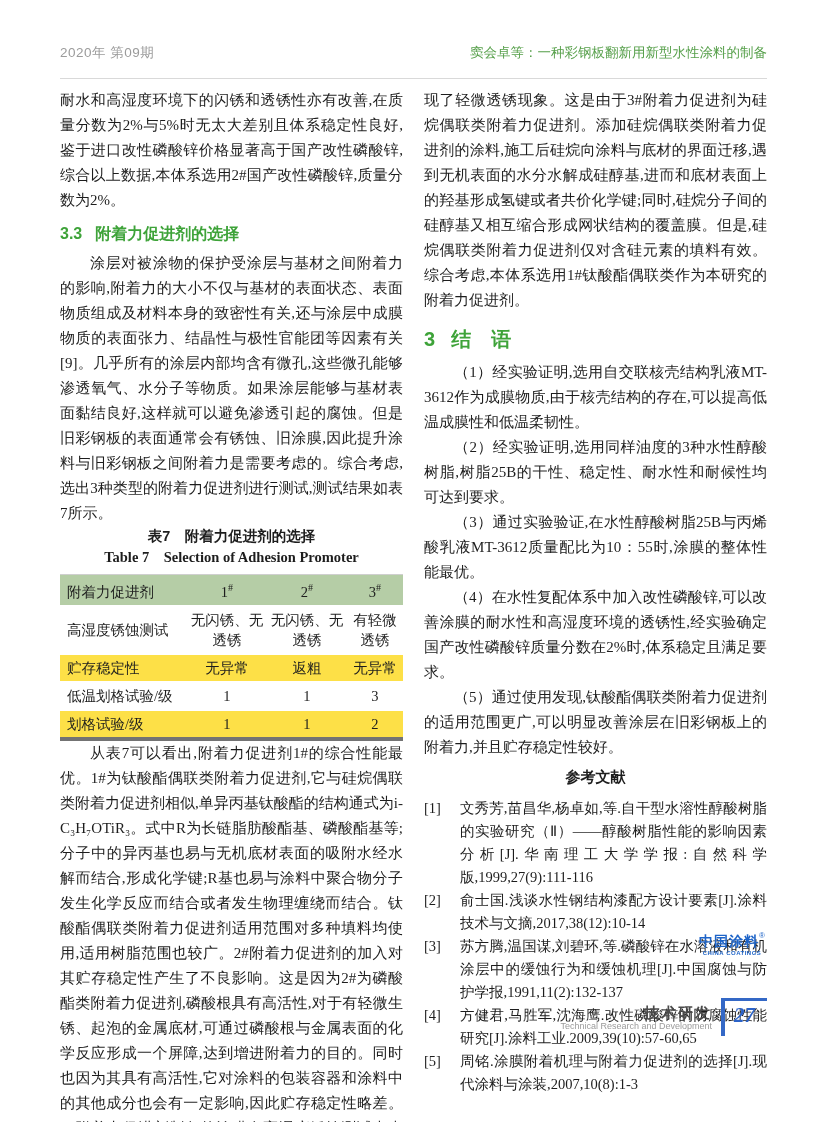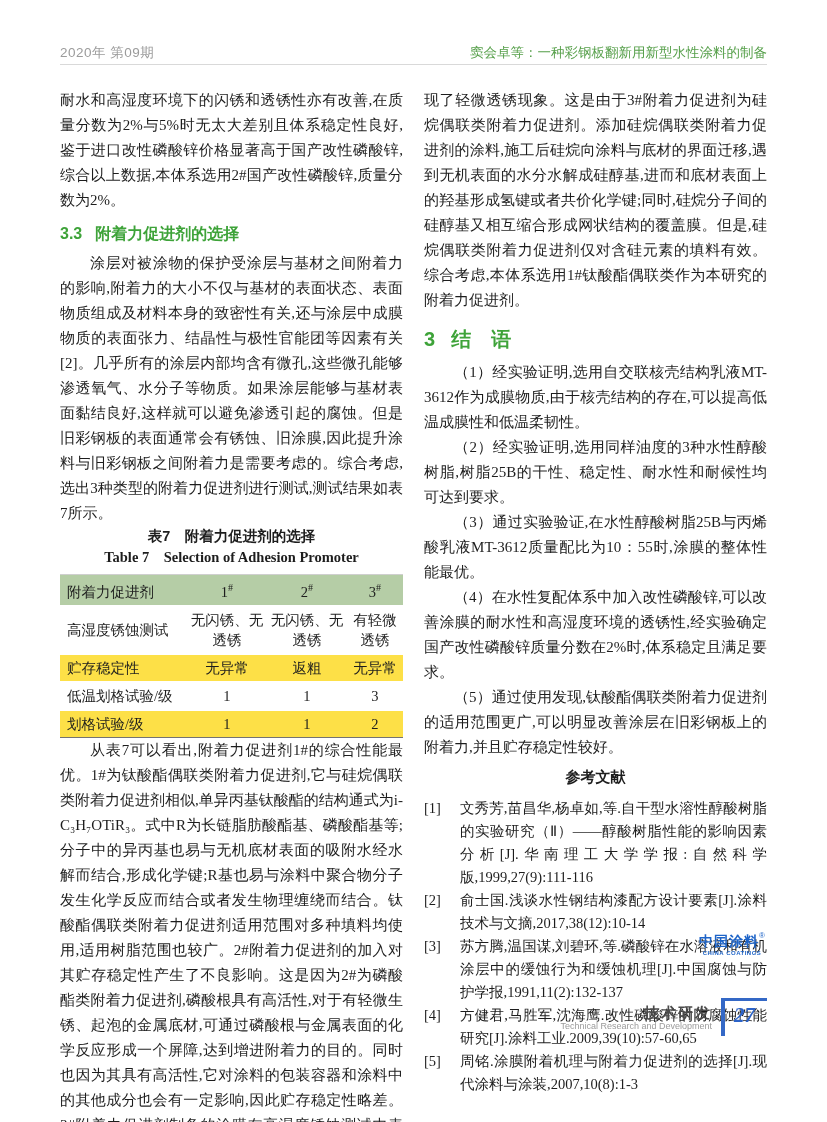--- a/index.html
+++ b/index.html
@@ -6,21 +6,21 @@
   .page {
     position:relative; width:827px; height:1122px; margin:0 auto;
     background:#ffffff; overflow:hidden;
     font-family:"Liberation Serif", serif; color:#1d1d1d;
   }
 
   
   .header {
     position:absolute; left:60px; right:60px; top:44px;
     display:flex; justify-content:space-between; align-items:flex-end;
-    padding-bottom:2px; border-bottom:1px solid #d9d9d9;
+    padding-bottom:16px; border-bottom:1px solid #d9d9d9;
     font-family:"Liberation Sans", sans-serif; font-size:13.5px;
   }
   .issue { color:#9b9b9b; letter-spacing:0.5px; }
   .running-title { color:#57a04b; }
 
   
   .columns { position:absolute; left:60px; top:88px; width:707px; display:flex; gap:21px; }
   .col { width:343px; font-size:15px; line-height:25px; text-align:justify; }
   p.body { margin:0; }
   p.indent { text-indent:2em; }
@@ -50,21 +50,21 @@
     width:100%; border-collapse:collapse; margin-top:7px;
     font-size:14.5px; border-top:1px solid #cfcfcf;
   }
   table.data th, table.data td {
     font-weight:normal; text-align:center; padding:3px 2px; line-height:20px;
     border-bottom:2px solid #ffffff;
   }
   table.data th.c0, table.data td.c0 { text-align:left; padding-left:7px; width:118px; }
   tr.green { background:#b5cda6; }
   tr.stripe { background:#fde047; }
-  tr.last td { border-bottom:1px solid #737373; }
+  tr.last td { border-bottom:4px solid #737373; }
   sup.hash { font-size:10px; }
 
   
   .references-title {
     margin:4px 0 8px 0; text-align:center; font-weight:bold; font-size:15px;
     font-family:"Liberation Sans", sans-serif;
   }
   .ref { display:flex; font-size:14.5px; line-height:23px; margin:0; }
   .ref-marker { flex:none; width:36px; }
   .ref-text { flex:1; text-align:justify; }
@@ -101,21 +101,21 @@
 
   <div class="columns">
 
     <div class="col">
       <p class="body">耐水和高湿度环境下的闪锈和透锈性亦有改善,在质量分数为2%与5%时无太大差别且体系稳定性良好,鉴于进口改性磷酸锌价格显著高于国产改性磷酸锌,综合以上数据,本体系选用2#国产改性磷酸锌,质量分数为2%。</p>
 
       <h2 class="section-heading">
         <span class="num">3.3</span><span>附着力促进剂的选择</span>
       </h2>
 
-      <p class="body indent">涂层对被涂物的保护受涂层与基材之间附着力的影响,附着力的大小不仅与基材的表面状态、表面物质组成及材料本身的致密性有关,还与涂层中成膜物质的表面张力、结晶性与极性官能团等因素有关[2]。几乎所有的涂层内部均含有微孔,这些微孔能够渗透氧气、水分子等物质。如果涂层能够与基材表面黏结良好,这样就可以避免渗透引起的腐蚀。但是旧彩钢板的表面通常会有锈蚀、旧涂膜,因此提升涂料与旧彩钢板之间附着力是需要考虑的。综合考虑,选出3种类型的附着力促进剂进行测试,测试结果如表7所示。</p>
+      <p class="body indent">涂层对被涂物的保护受涂层与基材之间附着力的影响,附着力的大小不仅与基材的表面状态、表面物质组成及材料本身的致密性有关,还与涂层中成膜物质的表面张力、结晶性与极性官能团等因素有关[9]。几乎所有的涂层内部均含有微孔,这些微孔能够渗透氧气、水分子等物质。如果涂层能够与基材表面黏结良好,这样就可以避免渗透引起的腐蚀。但是旧彩钢板的表面通常会有锈蚀、旧涂膜,因此提升涂料与旧彩钢板之间附着力是需要考虑的。综合考虑,选出3种类型的附着力促进剂进行测试,测试结果如表7所示。</p>
 
       <div class="tbl-caption-cn">表7　附着力促进剂的选择</div>
       <div class="tbl-caption-en">Table 7　Selection of Adhesion Promoter</div>
 
       <table class="data">
         <thead>
           <tr class="green">
             <th class="c0"><span>附着力促进剂</span><sup class="hash"></sup></th>
             <th><span>1</span><sup class="hash">#</sup></th>
             <th><span>2</span><sup class="hash">#</sup></th>

